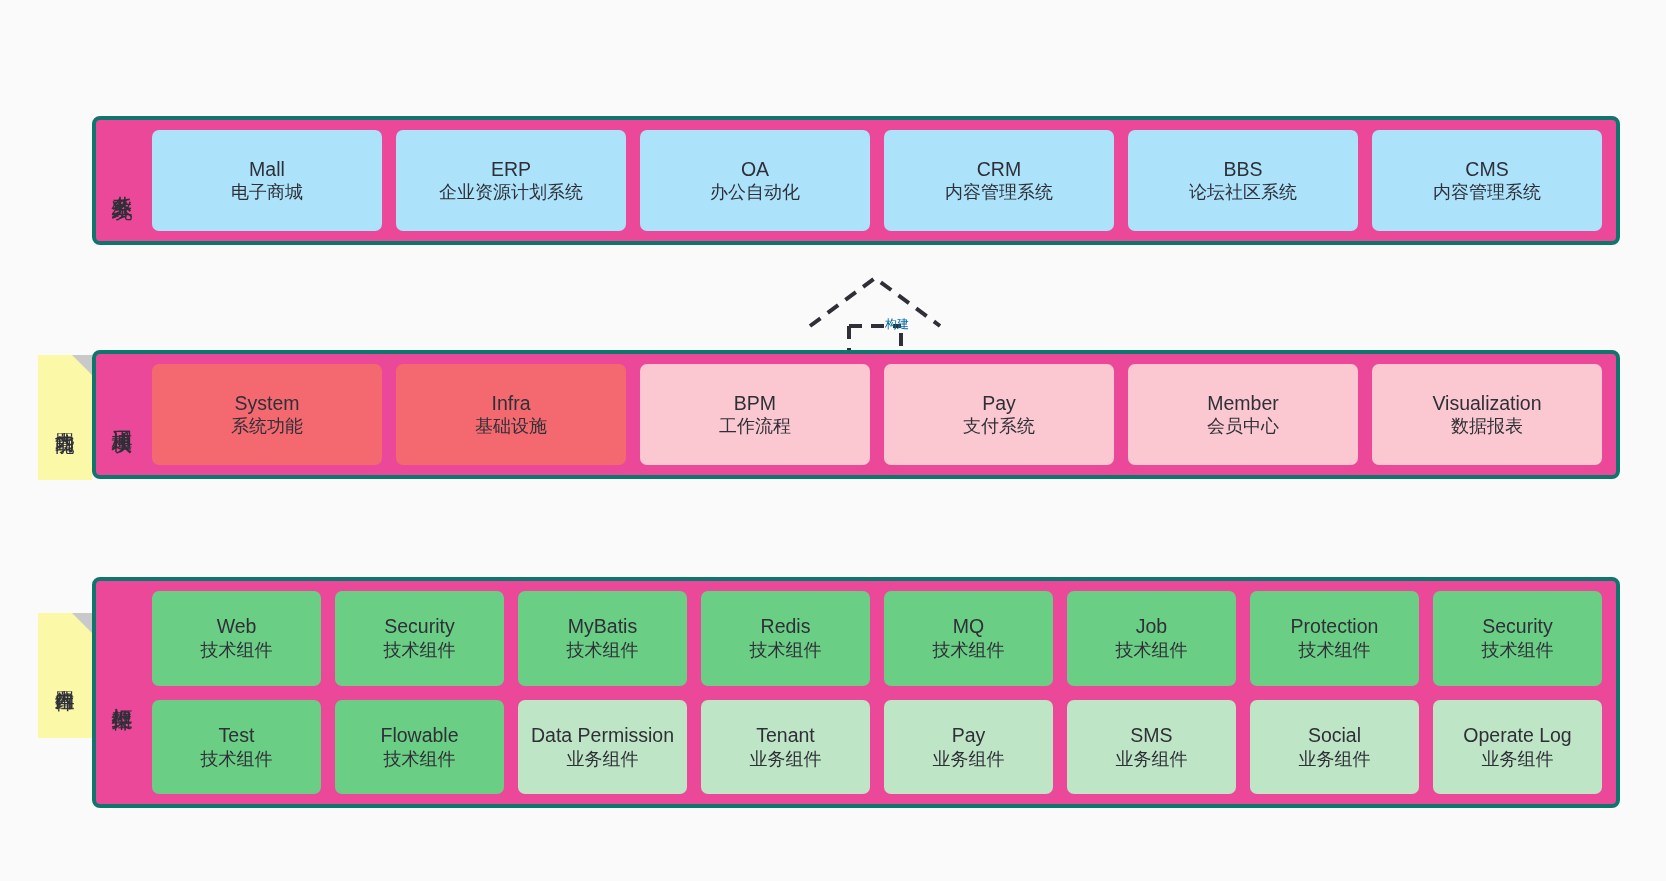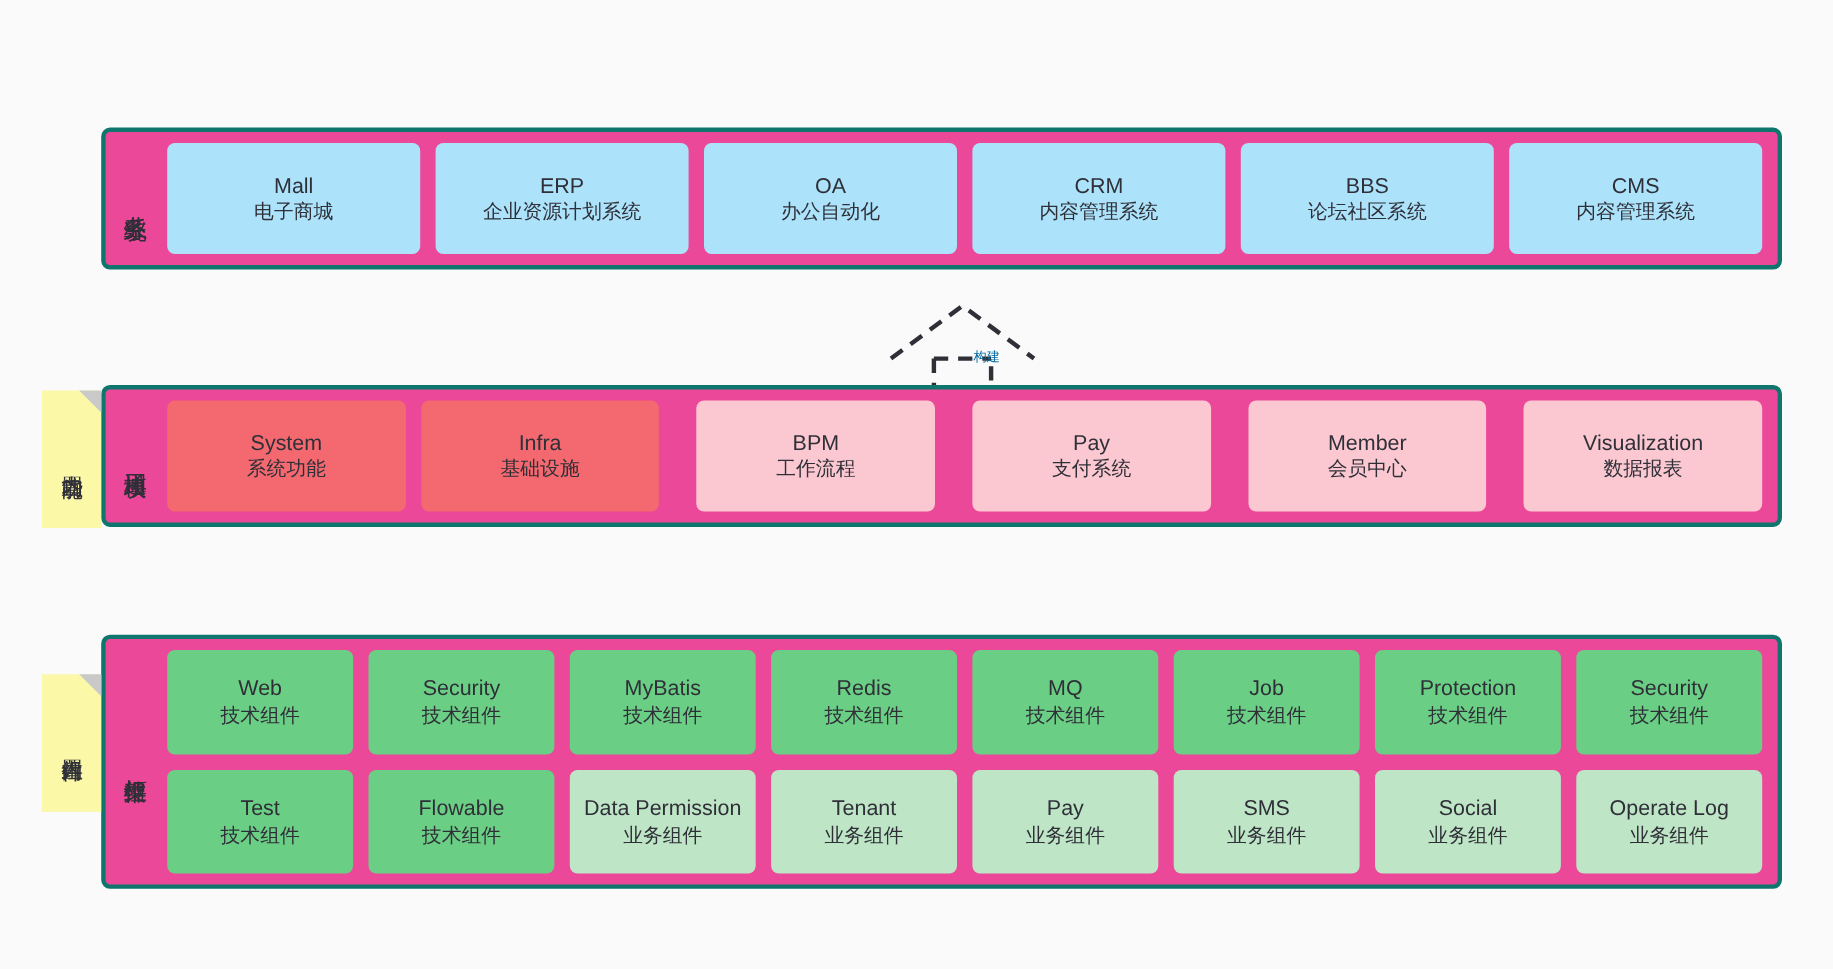--- a/index.html
+++ b/index.html
@@ -53,21 +53,21 @@
     text-align: center;
     color: #2f2f38;
     line-height: 1.28;
     padding: 4px 6px;
   }
   .card .t1 { font-size: 19.5px; }
   .card .t2 { font-size: 18px; text-align: center; }
 
   .blue      { background: #ace3fb; }
   .red       { background: #f4696f; }
-  .pink      { background: #fbc8d1; margin-left: 20px; }
+  .pink      { background: #fbc8d1; }
   .green     { background: #6ace84; }
   .lgreen    { background: #bee5c5; }
 
   
   .note {
     position: absolute;
     width: 54px;
     background: #fbf8a8;
     color: #2f2f38;
     font-size: 19.5px;

